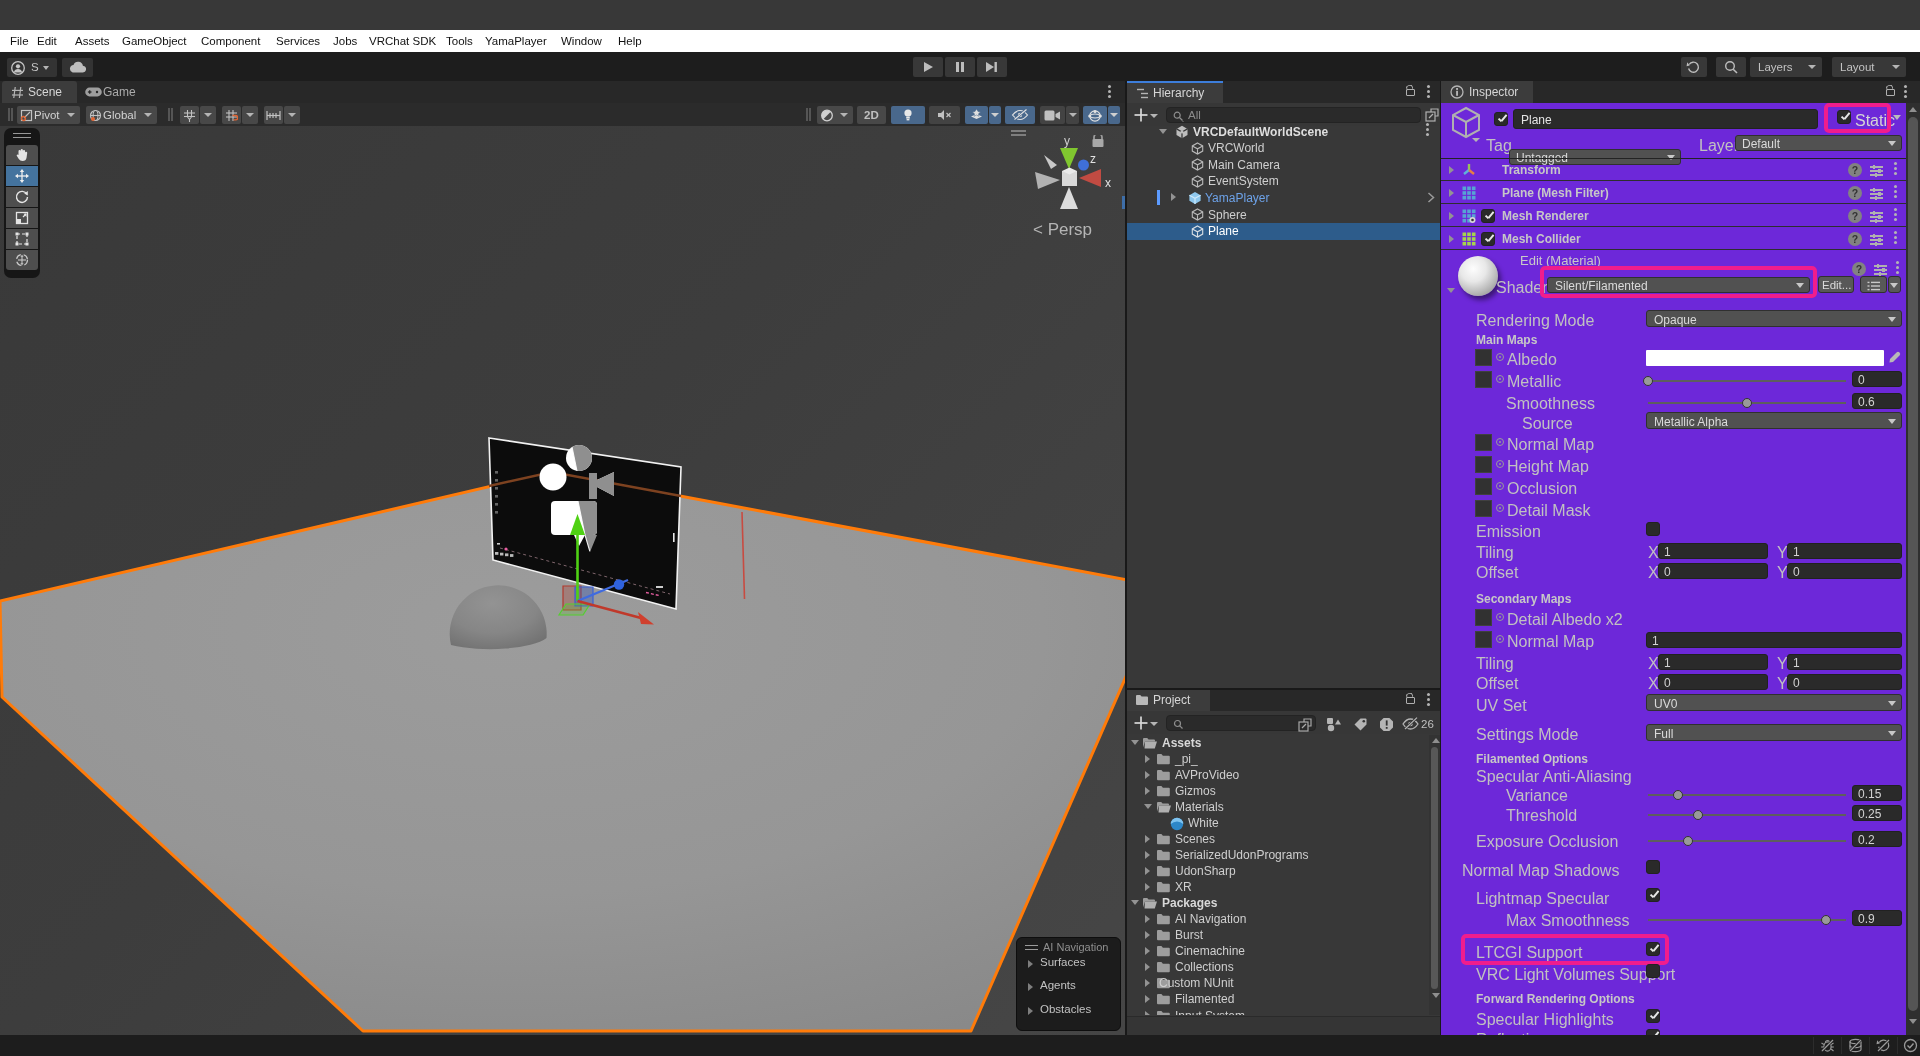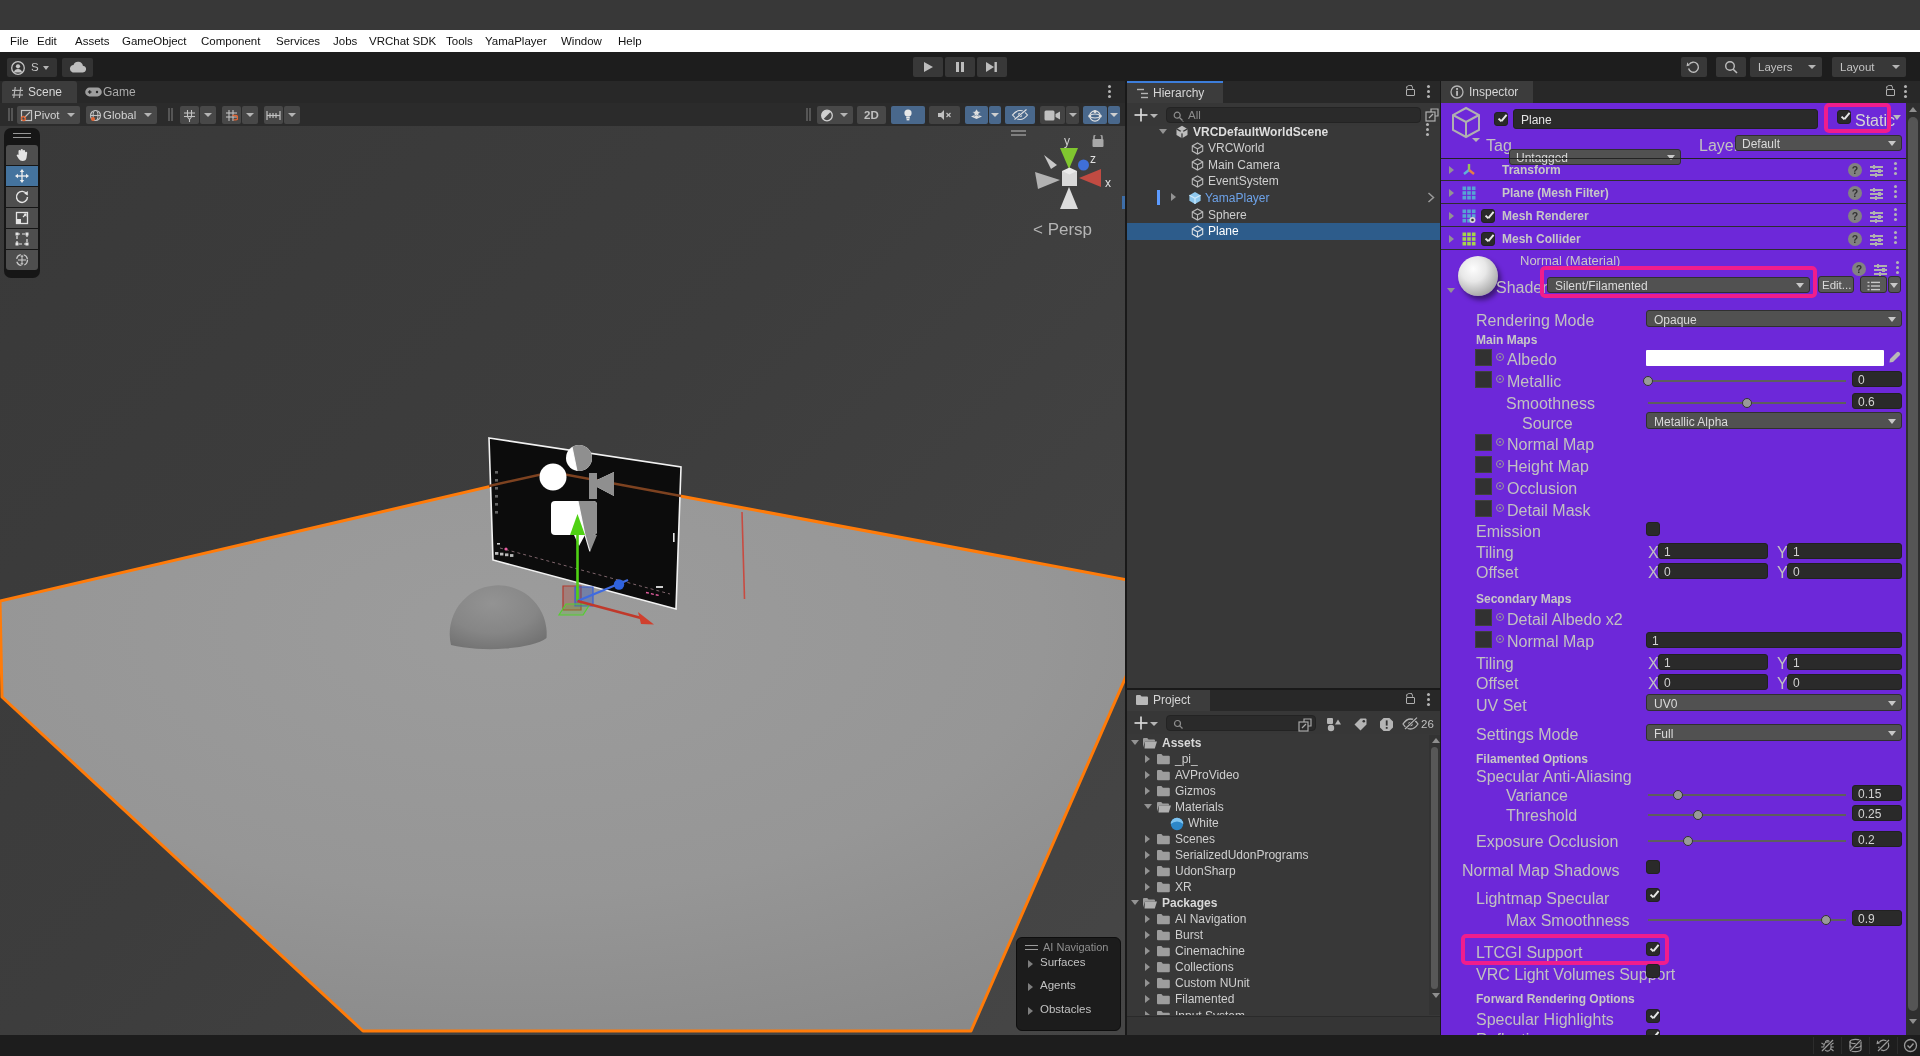--- a/index.html
+++ b/index.html
@@ -700,21 +700,21 @@
       <svg class="abs" style="left:29px;top:2px" width="15" height="12" viewBox="0 0 15 12">
           <path d="M1 2 a1 1 0 0 1 1 -1 h3.4 l1.5 1.7 h5.9 a1 1 0 0 1 1 1 v6.6 a1 1 0 0 1 -1 1 h-10.8 a1 1 0 0 1 -1 -1 Z" fill="#9d9d9d"></path>
         </svg>
       <span class="abs" style="left:48px;top:1px">Collections</span>
     </div>
     <div class="trow" style="top:285px;height:16px">
       <div class="abs arr r" style="left:18px;top:4px"></div>
       <svg class="abs" style="left:29px;top:2px" width="15" height="12" viewBox="0 0 15 12">
           <path d="M1 2 a1 1 0 0 1 1 -1 h3.4 l1.5 1.7 h5.9 a1 1 0 0 1 1 1 v6.6 a1 1 0 0 1 -1 1 h-10.8 a1 1 0 0 1 -1 -1 Z" fill="#9d9d9d"></path>
         </svg>
-      <span class="abs" style="left:48px;top:1px">Custom NUnit</span>
+      <span class="abs" style="left:32px;top:1px">Custom NUnit</span>
     </div>
     <div class="trow" style="top:301px;height:16px">
       <div class="abs arr r" style="left:18px;top:4px"></div>
       <svg class="abs" style="left:29px;top:2px" width="15" height="12" viewBox="0 0 15 12">
           <path d="M1 2 a1 1 0 0 1 1 -1 h3.4 l1.5 1.7 h5.9 a1 1 0 0 1 1 1 v6.6 a1 1 0 0 1 -1 1 h-10.8 a1 1 0 0 1 -1 -1 Z" fill="#9d9d9d"></path>
         </svg>
       <span class="abs" style="left:48px;top:1px">Filamented</span>
     </div>
     <div class="trow" style="top:317px;height:8px;overflow:hidden">
       <div class="abs arr r" style="left:18px;top:4px"></div>
@@ -868,21 +868,21 @@
           <i style="top:5px"></i>
           <i style="top:9px"></i>
           <b class="abs" style="left:2.5px;top:0;width:2.5px;height:3.5px;background:#b0b0b0"></b>
           <b class="abs" style="left:8px;top:4px;width:2.5px;height:3.5px;background:#b0b0b0"></b>
           <b class="abs" style="left:4.5px;top:8px;width:2.5px;height:3.5px;background:#b0b0b0"></b>
         </div>
       <div class="abs dots3" style="left:453px;top:8px"></div>
     </div>
 
     <div class="abs" style="left:17px;top:175px;width:40px;height:40px;border-radius:50%;background:radial-gradient(circle at 38% 32%,#fdfdfd 0%,#e8e8e8 35%,#b9b9b9 65%,#7e7e7e 100%);box-shadow:3px 4px 5px rgba(0,0,0,0.45)"></div>
-    <span class="abs" style="left:79px;top:172px;font-size:13px;color:#c9c9c9">Normal (Material)</span>
+    <span class="abs" style="left:79px;top:172px;font-size:13px;color:#c9c9c9">Edit (Material)</span>
     <div class="abs qic" style="left:411px;top:181px">?</div>
     <div class="abs pre" style="left:433px;top:183px">
         <i style="top:1px"></i>
         <i style="top:5px"></i>
         <i style="top:9px"></i>
         <b class="abs" style="left:2.5px;top:0;width:2.5px;height:3.5px;background:#b0b0b0"></b>
         <b class="abs" style="left:8px;top:4px;width:2.5px;height:3.5px;background:#b0b0b0"></b>
         <b class="abs" style="left:4.5px;top:8px;width:2.5px;height:3.5px;background:#b0b0b0"></b>
       </div>
     <div class="abs dots3" style="left:455px;top:185px"></div>

